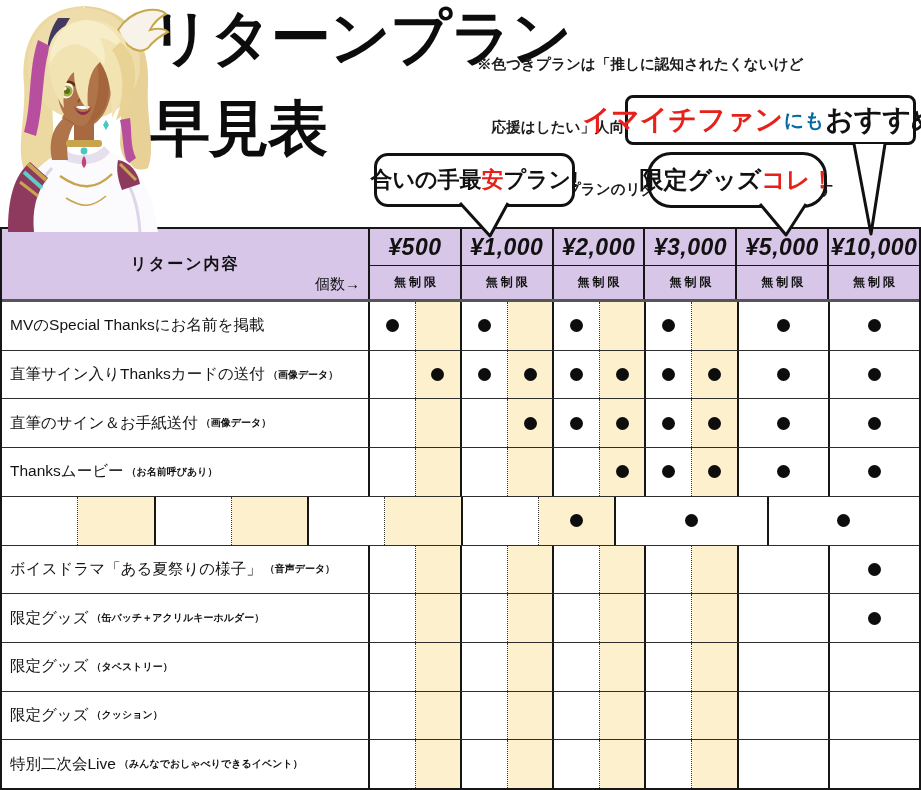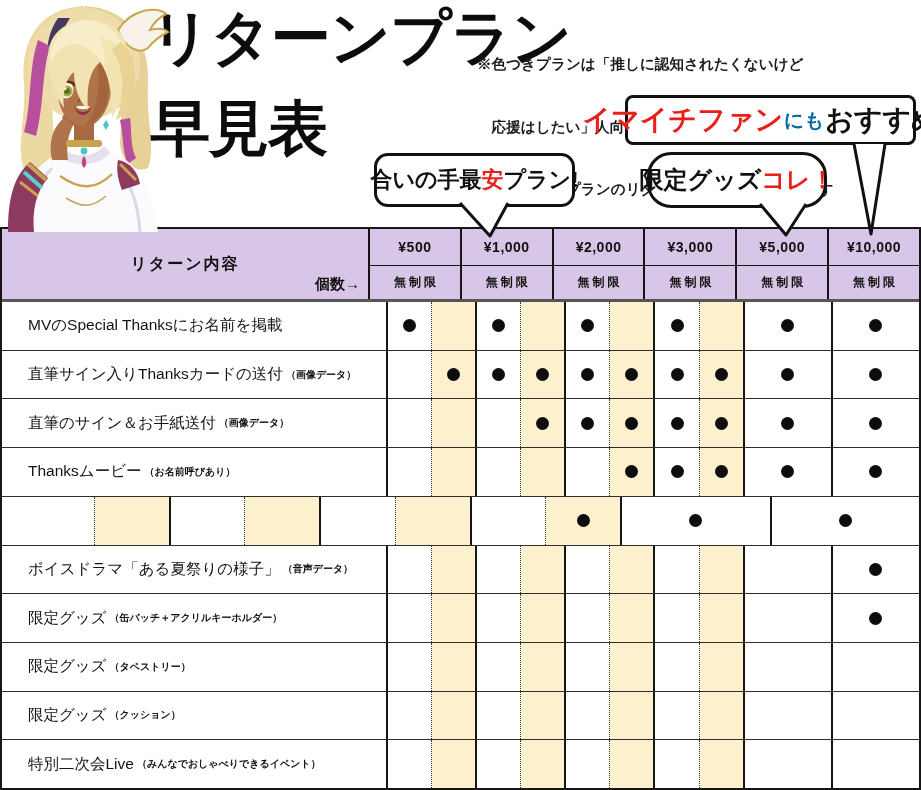--- a/index.html
+++ b/index.html
@@ -26,30 +26,30 @@
   .tail1{left:452px;top:203px;}
   .tail2{left:752px;top:204px;}
   .tail3{left:845px;top:144px;}
   
   .rtable{position:absolute;left:0;top:227px;width:921px;height:563px;box-sizing:border-box;
           border:2.5px solid #161616;display:flex;flex-direction:column;z-index:1;background:#fff;}
   .thead{height:70px;flex:0 0 70px;display:flex;background:#d7c6e8;border-bottom:3px solid #565656;}
   .corner{width:368px;flex:0 0 368px;position:relative;border-right:2px solid #161616;box-sizing:border-box;}
   .corner-label{position:absolute;left:0;right:0;top:50%;transform:translateY(-50%);
                 text-align:center;font-weight:700;font-size:16px;letter-spacing:2px;}
-  .count-label{position:absolute;right:8px;bottom:5px;font-weight:700;font-size:15px;}
+  .count-label{position:absolute;right:8px;bottom:5px;font-weight:400;font-size:15px;}
   .plans{flex:1;display:flex;}
   .plan-col{flex:1 1 0;display:flex;flex-direction:column;border-right:2px solid #161616;box-sizing:border-box;}
   .plan-col:last-child{border-right:none;}
   .plan-price{height:37px;flex:0 0 37px;display:flex;align-items:center;justify-content:center;
-              border-bottom:1.5px solid #161616;font-weight:700;font-size:14px;letter-spacing:0.5px;box-sizing:border-box;}
+              border-bottom:1.5px solid #161616;font-weight:700;font-size:23px;letter-spacing:0.5px;box-sizing:border-box;font-style:italic;}
   .plan-limit{flex:1;display:flex;align-items:center;justify-content:center;
               font-weight:800;font-size:12px;letter-spacing:3px;text-indent:3px;}
   .tbody{flex:1;display:flex;flex-direction:column;}
-  .trow{flex:1 1 0;display:flex;border-bottom:1px solid #2e2e2e;box-sizing:border-box;padding-left:18px;}
+  .trow{flex:1 1 0;display:flex;border-bottom:1px solid #2e2e2e;box-sizing:border-box;}
   .trow:last-child{border-bottom:none;}
   .label-cell{width:368px;flex:0 0 368px;display:flex;align-items:center;padding-left:8px;
               border-right:2px solid #161616;box-sizing:border-box;overflow:hidden;white-space:nowrap;}
   .lmain{font-size:15.5px;font-weight:500;color:#141414;}
   .lnote{font-size:10px;font-weight:700;color:#141414;margin-left:3px;}
   .cell{display:flex;align-items:center;justify-content:center;box-sizing:border-box;}
   .cell.hl{flex:1 1 0;border-right:1px dotted #333;}
   .cell.hr{flex:1 1 0;border-right:2px solid #161616;}
   .cell.cream{background:#fcf0cd;}
   .cell.single{flex:2 2 0;border-right:2px solid #161616;}

